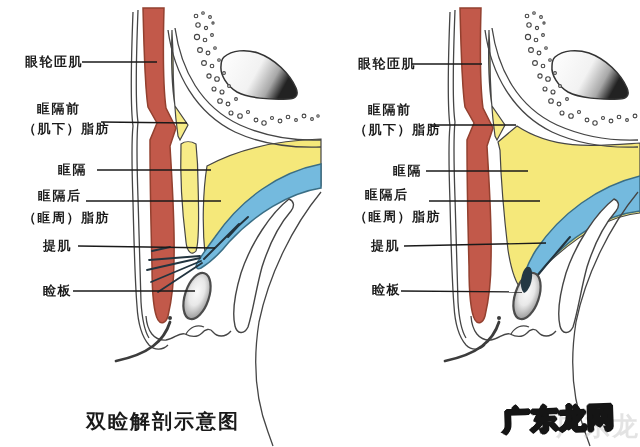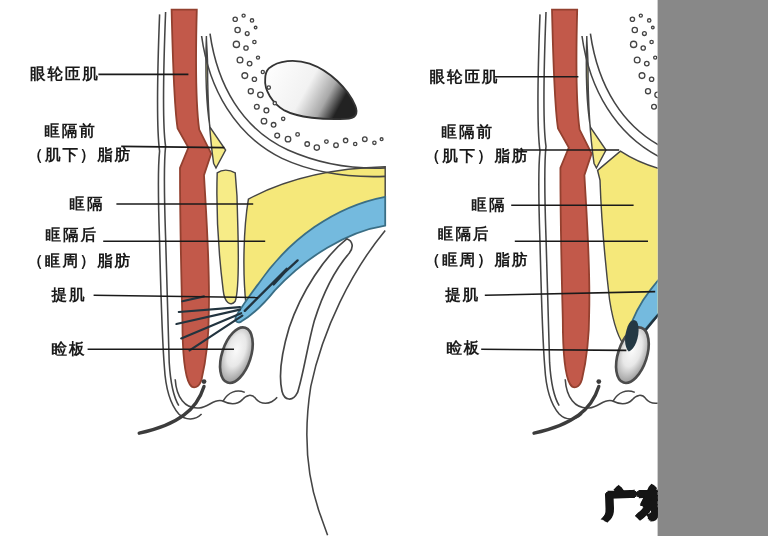--- a/index.html
+++ b/index.html
@@ -3,21 +3,21 @@
 <meta charset="utf-8">
 <style>
   :root{
     --muscle-red:#c2594a; --muscle-edge:#93402f;
     --fat-yellow:#f7ec87; --fat-deep:#f5e87a;
     --levator-blue:#74bade; --blue-edge:#3a6e85; --fiber-dark:#22343f;
     --outline:#454545; --text:#1a1a1a; --bg:#ffffff;
   }
   html,body{margin:0;padding:0;background:#888;}
   .screen{
-    position:relative; width:548px; height:447px; overflow:hidden;
+    position:relative; width:640px; height:447px; overflow:hidden;
     background:var(--bg);
     font-family:"Liberation Sans","DejaVu Sans",sans-serif;
   }
   .artwork{position:absolute;left:0;top:0;}
   .lbl{
     position:absolute; color:var(--text); font-weight:bold;
     font-size:13px; line-height:14px; letter-spacing:1.5px; white-space:nowrap;
   }
   .caption{
     position:absolute; color:var(--text); font-weight:bold;
@@ -223,17 +223,18 @@
 
   <div class="lbl" style="left:358px;top:57px">眼轮匝肌</div>
   <div class="lbl" style="left:368px;top:103px">眶隔前</div>
   <div class="lbl" style="left:354px;top:123px">（肌下）脂肪</div>
   <div class="lbl" style="left:393px;top:164px">眶隔</div>
   <div class="lbl" style="left:365px;top:188px">眶隔后</div>
   <div class="lbl" style="left:354px;top:210px">（眶周）脂肪</div>
   <div class="lbl" style="left:371px;top:239px">提肌</div>
   <div class="lbl" style="left:372px;top:283px">睑板</div>
 
+  <div class="caption" style="left:86px;top:408px">双睑解剖示意图</div>
 
   <div class="watermark-echo">广东龙网</div>
   <div class="watermark">广东龙网</div>
 
 </div>
 
 </body></html>

